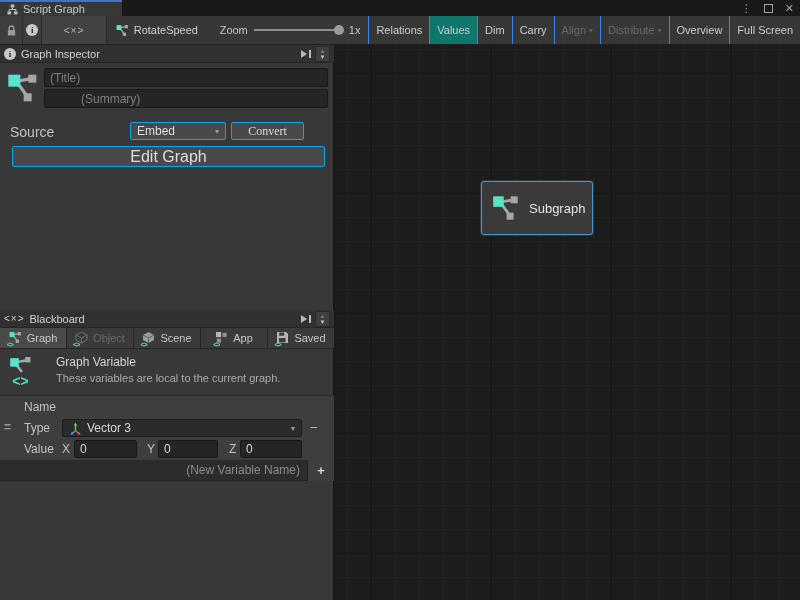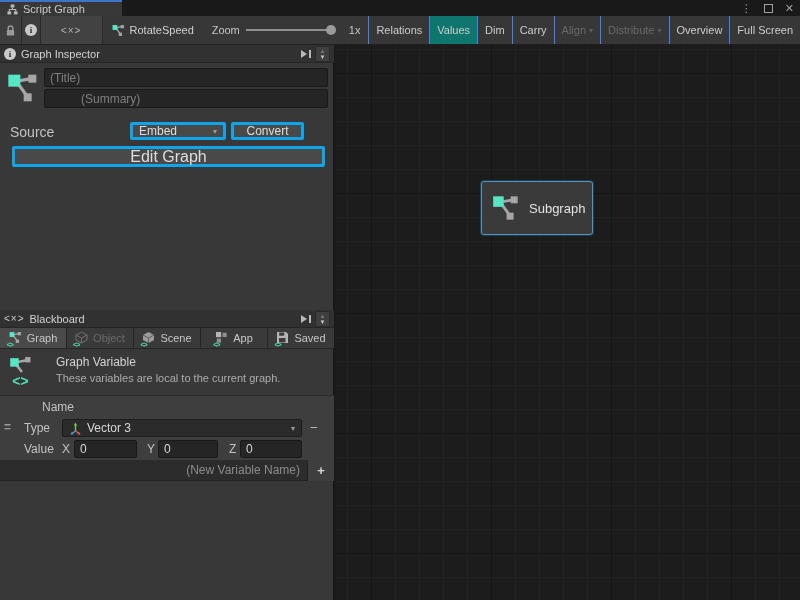--- a/index.html
+++ b/index.html
@@ -22,21 +22,21 @@
     border-right:1px solid #2a2a2a; height:100%; }
   #seg-lock { width:26px; }
   #seg-info { width:21px; }
   #seg-vx { width:72px; background:#424242; color:#b5b5b5; font-size:10px; letter-spacing:1px; }
   #breadcrumb { width:114px; display:flex; align-items:center; gap:5px; padding-left:9px; }
   #breadcrumb span { font-size:11px; color:#d0d0d0; white-space:nowrap; }
   #zoom-group { display:flex; align-items:center; }
   #zoom-label { font-size:11px; color:#c6c6c6; margin:0 6px 0 10px; }
   #zoom-track { position:relative; width:86px; height:2px; background:#8f8f8f; }
   #zoom-handle { position:absolute; right:-4px; top:-4px; width:10px; height:10px; border-radius:50%; background:#9a9a9a; }
-  #zoom-value { font-size:11px; color:#c6c6c6; margin:0 8px 0 17px; }
+  #zoom-value { font-size:11px; color:#c6c6c6; margin:0 8px 0 9px; }
   #tb-buttons { display:flex; align-items:stretch; }
   .tbtn { display:flex; align-items:center; padding:0 7px; font-size:11px; color:#cdcdcd;
     border-left:1px solid #3b82f6; white-space:nowrap; gap:3px; }
   .tbtn.active { background:#0f766e; }
   .tbtn.disabled { color:#6a6a6a; }
   .dd-arrow { font-size:8px; color:#9a9a9a; }
   .tbtn.disabled .dd-arrow { color:#5d5d5d; }
 
   
   #left-panel { position:absolute; left:0; top:45px; width:334px; height:555px; background:#383838;
@@ -53,24 +53,24 @@
   .ufield { background:#252525; border:1px solid #191919; border-radius:2px; color:#d8d8d8;
     font-size:12px; font-family:"Liberation Sans", sans-serif; padding:0 5px; outline:none; }
   .ufield::placeholder { color:#7f7f7f; opacity:1; }
 
   #gi-icon { position:absolute; left:7px; top:27px; }
   #title-field { position:absolute; left:44px; top:23px; width:284px; height:19px; }
   #summary-field { position:absolute; left:44px; top:44px; width:284px; height:19px;padding-left:36px; }
 
   #source-row { position:absolute; left:0; top:77px; width:334px; height:18px; }
   #source-label { position:absolute; left:10px; top:2px; font-size:14px; color:#c2c2c2; }
-  .ubtn { background:#494949; border:3px solid #0ea5e9; border-radius:2px; color:#dedede;
+  .ubtn { background:#494949; border:1px solid #0ea5e9; border-radius:2px; color:#dedede;
     font-size:12px; display:flex; align-items:center; justify-content:center; }
   #source-dropdown { position:absolute; left:130px; top:0; width:96px; height:18px; justify-content:space-between; padding:0 6px; }
-  #convert-btn { position:absolute; left:231px; top:0; width:73px; height:18px; }
+  #convert-btn { position:absolute; left:231px; top:0; width:73px; height:18px;font-family:Liberation Serif, serif; }
   #editgraph-btn { position:absolute; left:12px; top:101px; width:313px; height:21px; font-size:16px; }
 
   #bb-header { top:265px; }
   .vx-glyph { font-size:10px; color:#cfcfcf; letter-spacing:1px; white-space:nowrap; }
 
   #bb-tabs { position:absolute; left:0; top:283px; width:334px; height:21px; background:#303030;
     border-bottom:1px solid #262626; display:flex; }
   .bb-tab { flex:1; display:flex; align-items:center; justify-content:center; gap:4px;
     border-right:1px solid #262626; font-size:11px; color:#c8c8c8; background:#3a3a3a; position:relative; }
   .bb-tab.active { background:#4a4a4a; }
@@ -80,21 +80,21 @@
     letter-spacing:-1px; }
 
   #gv-info { position:absolute; left:0; top:304px; width:334px; height:47px; border-bottom:1px solid #2a2a2a; }
   #gv-icon { position:absolute; left:8px; top:7px; }
   #gv-title { position:absolute; left:56px; top:6px; font-size:12px; color:#d4d4d4; }
   #gv-subtitle { position:absolute; left:56px; top:23px; font-size:11px; color:#ababab; }
 
   #var-block { position:absolute; left:0; top:351px; width:334px; height:64px; background:#3e3e3e; }
   .var-row { position:absolute; left:0; width:334px; height:21px; }
   .var-label { position:absolute; font-size:12px; color:#c2c2c2; }
-  #name-row { top:1px;margin-left:18px; } #type-row { top:22px; } #value-row { top:43px; }
+  #name-row { top:1px; } #type-row { top:22px; } #value-row { top:43px; }
   #drag-handle { position:absolute; left:4px; top:2px; color:#9a9a9a; font-size:12px; font-weight:bold; }
   #name-label { left:24px; top:3px; } #type-label { left:24px; top:3px; } #value-label { left:24px; top:3px; }
   #name-input { position:absolute; left:62px; top:1px; width:240px; height:18px; }
   #type-dropdown { position:absolute; left:62px; top:1px; width:240px; height:18px; background:#2b2b2b;
     border:1px solid #1d1d1d; border-radius:2px; display:flex; align-items:center; gap:5px; padding:0 6px;
     font-size:12px; color:#d8d8d8; }
   #type-dropdown .dd-arrow { margin-left:auto; }
   #remove-btn { position:absolute; left:310px; top:2px; color:#c0c0c0; font-size:13px; }
   .axis-label { position:absolute; top:3px; font-size:12px; color:#c2c2c2; }
   .axis-input { position:absolute; top:1px; height:18px; }

